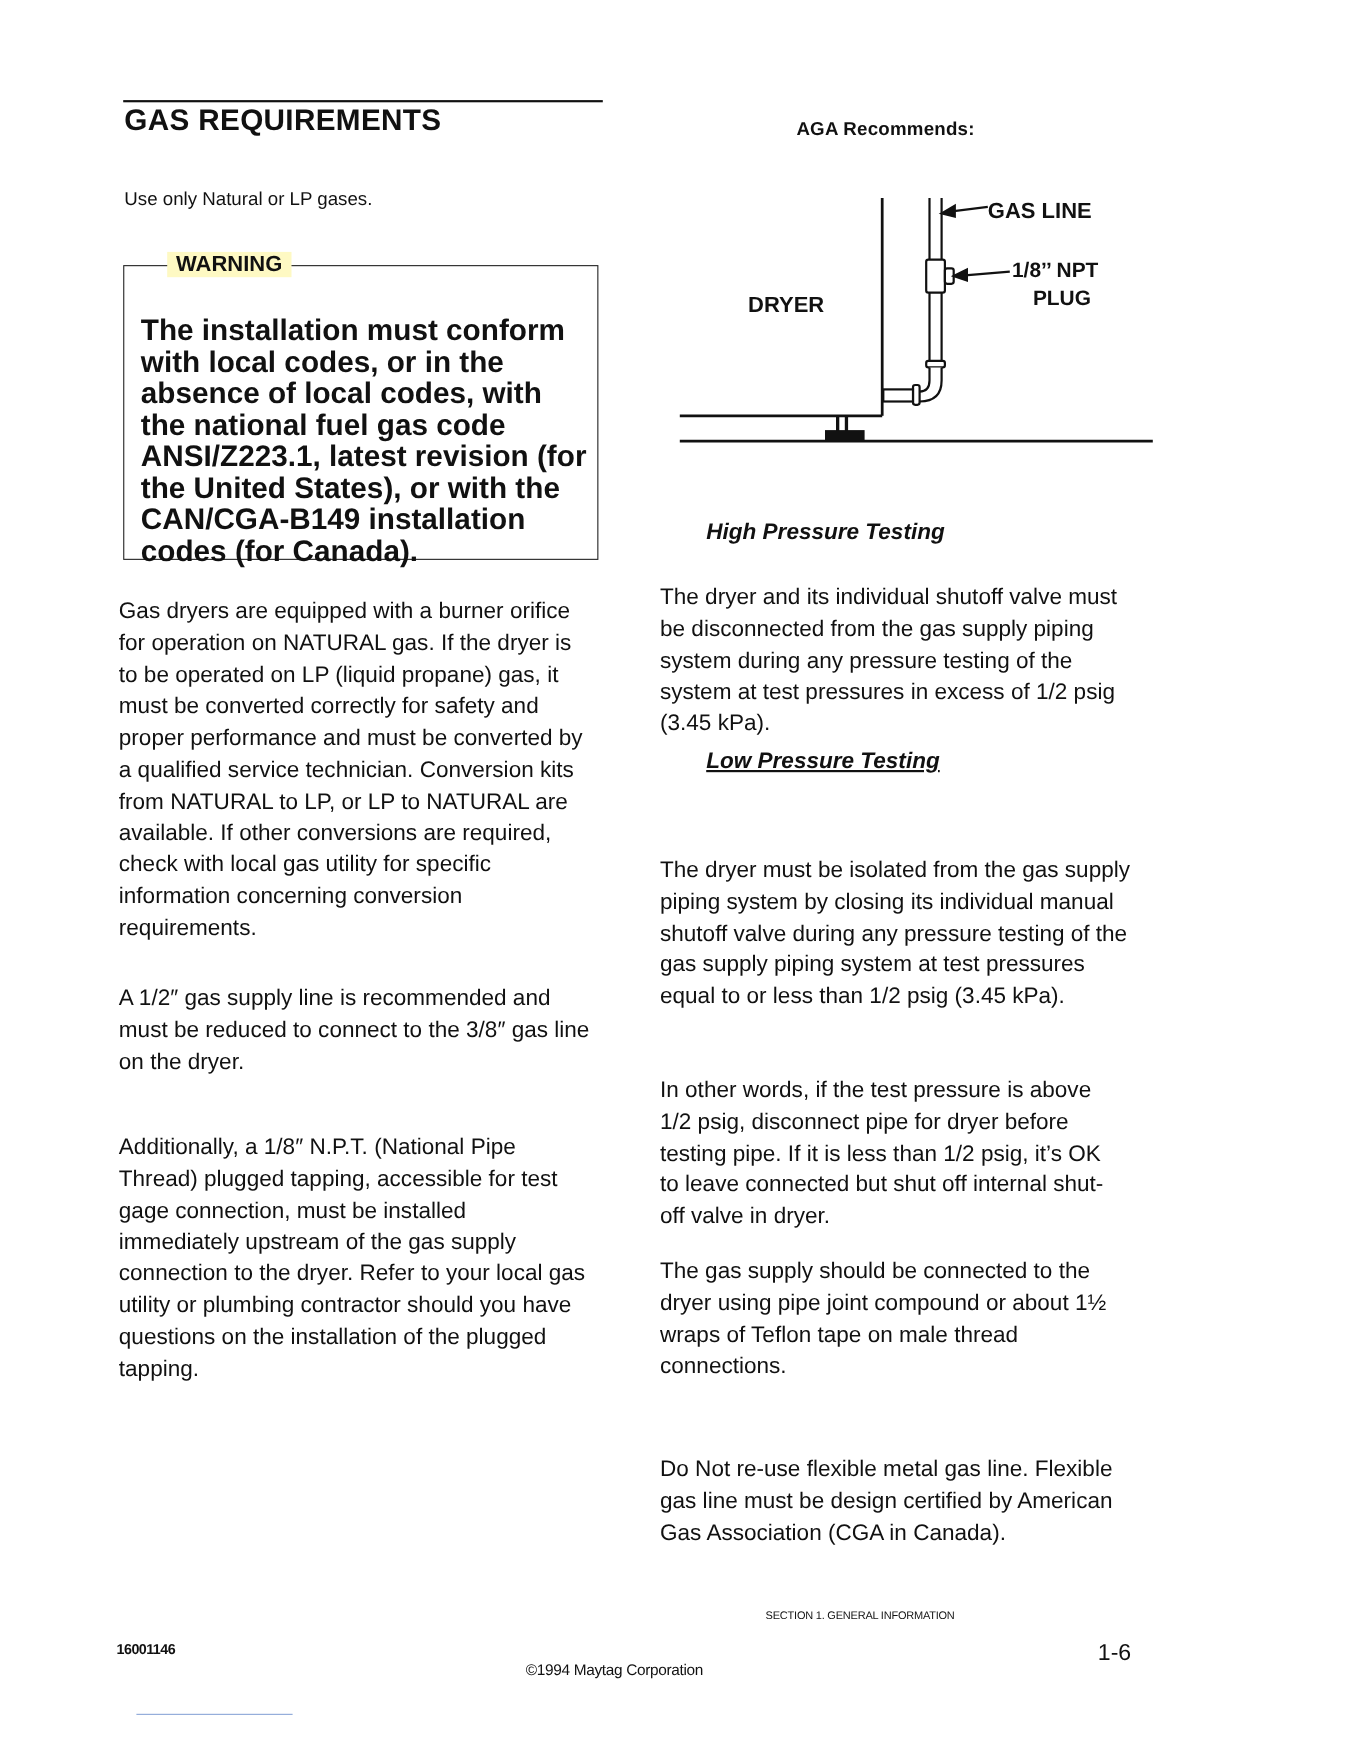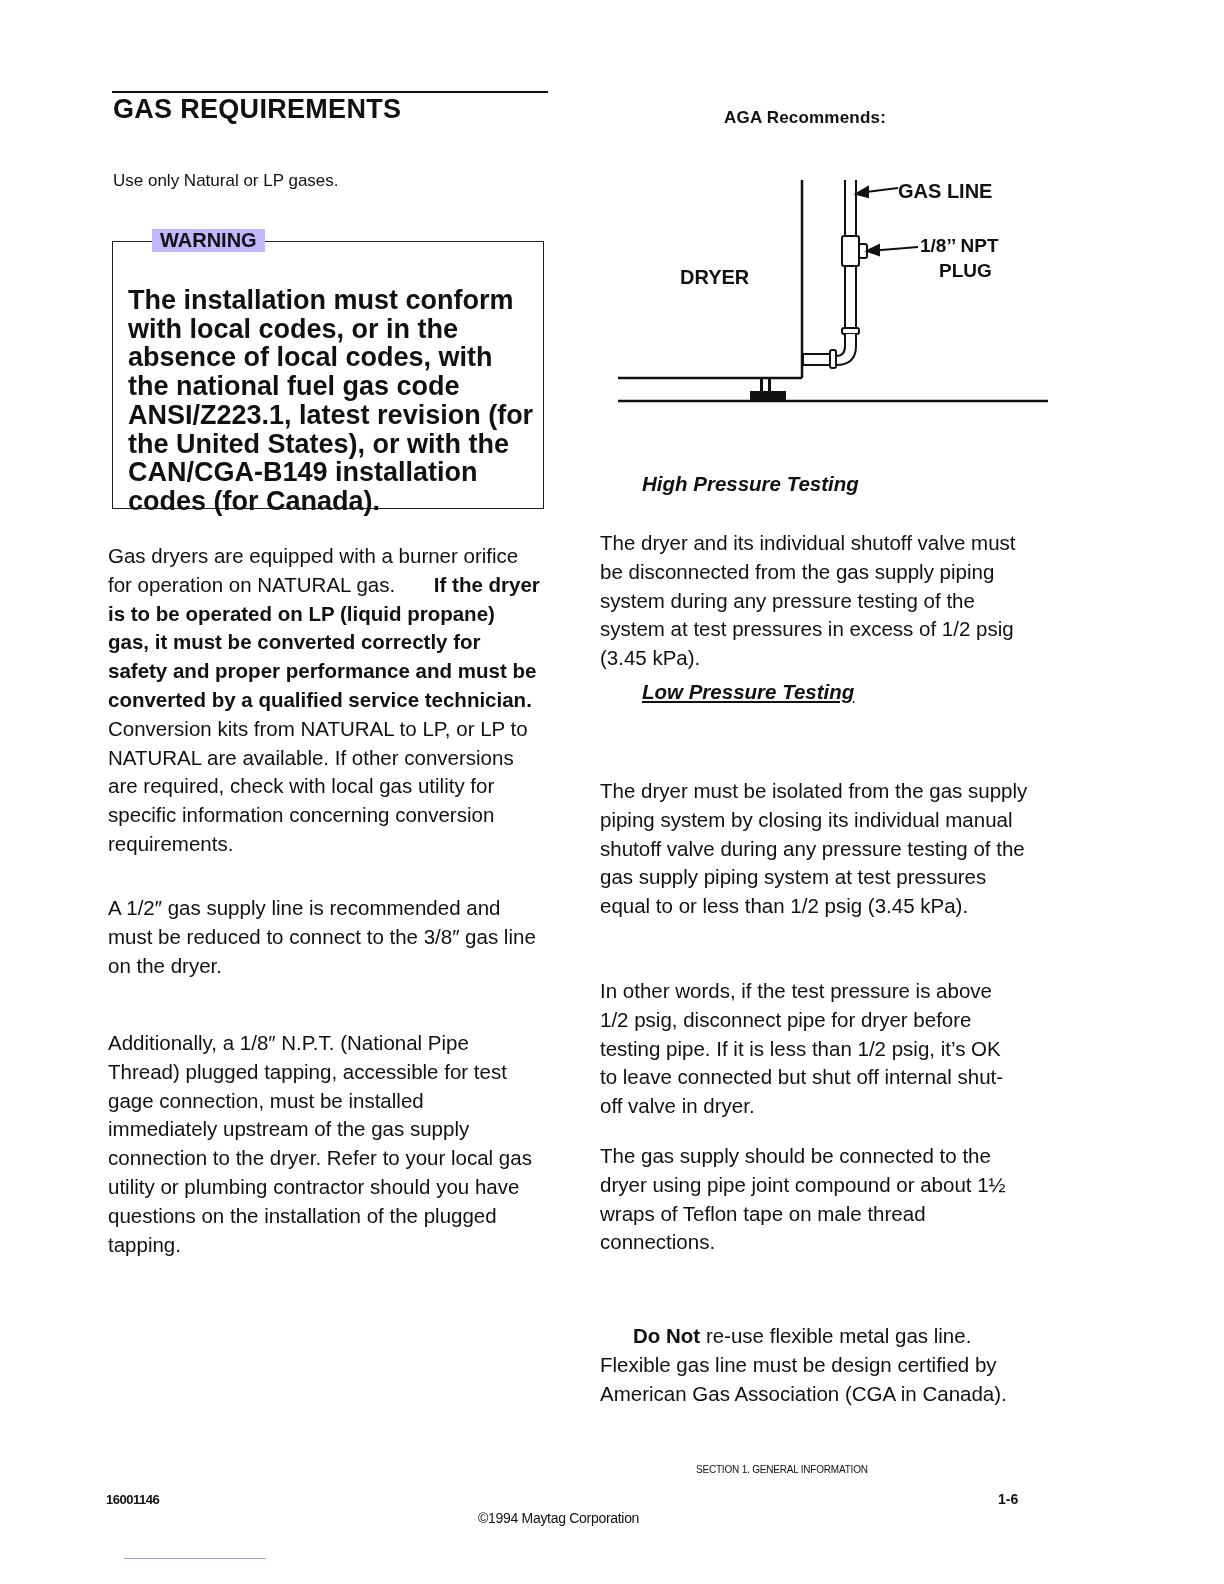--- a/index.html
+++ b/index.html
@@ -2,33 +2,33 @@
 <html><head>
 <meta charset="utf-8">
 <style>
   html, body { margin: 0; padding: 0; background: #ffffff; }
   body { width: 1224px; height: 1584px; position: relative; overflow: hidden; color: #111; font-family: "Liberation Sans", sans-serif; }
   .abs { position: absolute; }
   .rule-top { left: 112px; top: 91px; width: 436px; height: 0; border-top: 2px solid #111; }
   .title { left: 113px; top: 94px; font-size: 27px; font-weight: bold; letter-spacing: 0.3px; }
   .intro { left: 113px; top: 171px; font-size: 17px; }
   .warn-box { left: 112px; top: 241px; width: 432px; height: 268px; border: 1.5px solid #222; box-sizing: border-box; }
-  .warn-label { left: 152px; top: 229px; padding: 0 8px; background: #c4b5fd; font-size: 20px; font-weight: bold; }
+  .warn-label { left: 152px; top: 229px; padding: 0 8px; background: #fef9c3; font-size: 20px; font-weight: bold; }
   .warn-text { left: 128px; top: 286px; width: 410px; font-size: 27px; font-weight: bold; line-height: 28.7px; }
   .para { font-size: 20.5px; line-height: 28.8px; }
-  .para b { font-weight: bold; margin-left: 33px; }
+  .para b { font-weight: normal; }
   .lcol { left: 108px; width: 440px; }
   .rcol { left: 600px; width: 440px; }
   .subhead { font-size: 20.5px; font-weight: bold; font-style: italic; margin-left: 42px; }
   .aga { left: 724px; top: 108px; font-size: 17px; font-weight: bold; letter-spacing: 0.2px; }
   .diagram { left: 600px; top: 160px; width: 460px; height: 260px; }
   .footer-left { left: 106px; top: 1492px; font-size: 13px; font-weight: bold; letter-spacing: -0.5px; }
   .footer-center { left: 478px; top: 1510px; font-size: 14px; letter-spacing: -0.3px; }
   .footer-right { left: 696px; top: 1464px; font-size: 10px; letter-spacing: -0.2px; }
-  .page-num { left: 998px; top: 1491px; font-size: 14px; font-weight: bold; }
+  .page-num { left: 998px; top: 1491px; font-size: 21px; font-weight: normal; }
   .blue-line { left: 124px; top: 1558px; width: 142px; height: 0; border-top: 1px solid #8aa6d8; }
 </style>
 </head>
 <body>
 
 <div class="abs rule-top"></div>
 <div class="abs title">GAS REQUIREMENTS</div>
 <div class="abs intro">Use only Natural or LP gases.</div>
 
 <div class="abs warn-box"></div>

